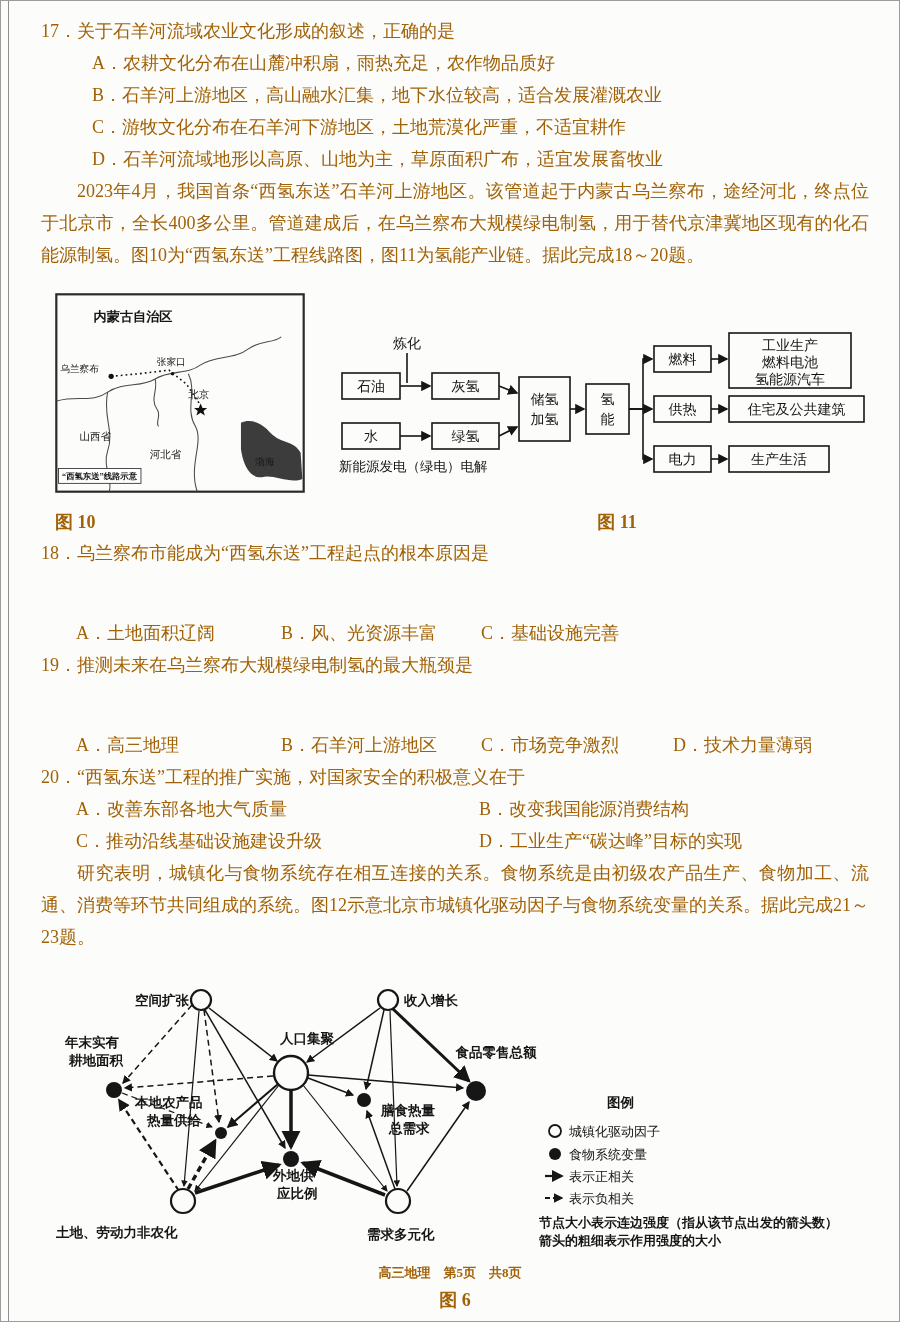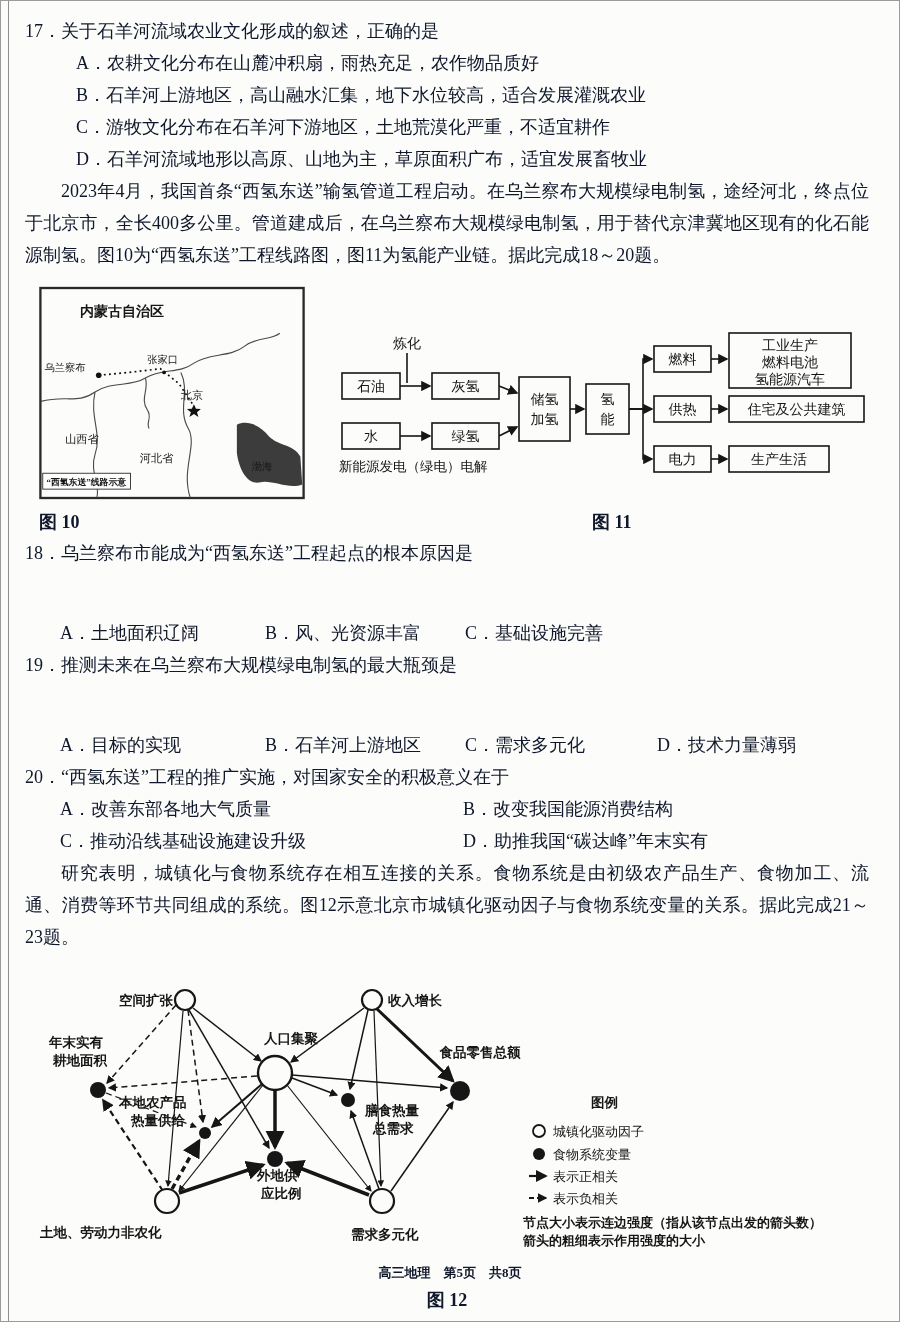--- a/index.html
+++ b/index.html
@@ -1,21 +1,21 @@
 <!DOCTYPE html>
 <html><head>
 <meta charset="utf-8">
 <style>
   * { margin:0; padding:0; box-sizing:border-box; }
   html,body { background:#e8e8e8; }
   body { width:900px; font-family:"Liberation Serif", serif; }
   .page {
     position:relative; width:900px; height:1322px; background:#fcfcfb;
-    color:#0f172a; font-size:18px; line-height:32px;
-    padding:14px 30px 0 24px; overflow:hidden;
+    color:#a16207; font-size:18px; line-height:32px;
+    padding:14px 30px 0 40px; overflow:hidden;
     border:1px solid #9b9b9b;
   }
   .scan-line-left{position:absolute;left:7px;top:0;bottom:0;width:1px;background:#8f8f8f;}
   .stem{ text-align:left; }
   .opts{ padding-left:35px; }
   .opt{ display:block;margin-left:16px; }
   .optrow{ display:grid; grid-template-columns:205px 200px 192px 1fr; padding-left:35px;margin-top:48px; }
   .optrow2{ display:grid; grid-template-columns:403px 1fr; padding-left:35px; }
   .passage{ text-indent:36px; text-align:justify; }
   .figrow{ display:flex; align-items:flex-start; margin-top:8px; margin-left:14px; }
@@ -37,21 +37,21 @@
   <div>
     <div class="stem">17．关于石羊河流域农业文化形成的叙述，正确的是</div>
     <div class="opts">
       <span class="opt">A．农耕文化分布在山麓冲积扇，雨热充足，农作物品质好</span>
       <span class="opt">B．石羊河上游地区，高山融水汇集，地下水位较高，适合发展灌溉农业</span>
       <span class="opt">C．游牧文化分布在石羊河下游地区，土地荒漠化严重，不适宜耕作</span>
       <span class="opt">D．石羊河流域地形以高原、山地为主，草原面积广布，适宜发展畜牧业</span>
     </div>
   </div>
 
-  <p class="passage">2023年4月，我国首条“西氢东送”输氢管道工程启动。在乌兰察布大规模绿电制氢，途经河北，终点位于北京市，全长400多公里。管道建成后，在乌兰察布大规模绿电制氢，用于替代京津冀地区现有的化石能源制氢。图10为“西氢东送”工程线路图，图11为氢能产业链。据此完成18～20题。</p>
+  <p class="passage">2023年4月，我国首条“西氢东送”石羊河上游地区。该管道起于内蒙古乌兰察布，途经河北，终点位于北京市，全长400多公里。管道建成后，在乌兰察布大规模绿电制氢，用于替代京津冀地区现有的化石能源制氢。图10为“西氢东送”工程线路图，图11为氢能产业链。据此完成18～20题。</p>
 
   <div class="figrow">
     <svg width="285" height="228" viewBox="0 0 285 228">
       <rect x="1.5" y="1.5" width="282" height="225" fill="none" stroke="#2a2a2a" stroke-width="2.5"></rect>
       <text x="44" y="32" font-size="15" font-weight="bold">内蒙古自治区</text>
       <g fill="none" stroke="#4a4a4a" stroke-width="1.2">
         <path d="M2,123 C28,116 42,126 60,113 C78,101 98,108 114,98 C132,87 150,94 166,82 C182,71 205,76 220,64 C235,53 248,58 258,50"></path>
         <path d="M60,113 C54,140 68,158 60,180 C54,198 66,212 62,226"></path>
         <path d="M152,92 C162,112 148,132 160,152 C170,170 152,196 162,226"></path>
         <path d="M114,98 C118,110 108,120 116,132 C122,140 114,146 118,152"></path>
@@ -144,36 +144,36 @@
     <div class="optrow">
       <span>A．土地面积辽阔</span>
       <span>B．风、光资源丰富</span>
       <span>C．基础设施完善</span>
     </div>
   </div>
 
   <div>
     <div class="stem">19．推测未来在乌兰察布大规模绿电制氢的最大瓶颈是</div>
     <div class="optrow">
-      <span>A．目标的实现</span>
+      <span>A．高三地理</span>
       <span>B．石羊河上游地区</span>
-      <span>C．需求多元化</span>
+      <span>C．市场竞争激烈</span>
       <span>D．技术力量薄弱</span>
     </div>
   </div>
 
   <div>
     <div class="stem">20．“西氢东送”工程的推广实施，对国家安全的积极意义在于</div>
     <div class="optrow2">
       <span>A．改善东部各地大气质量</span>
       <span>B．改变我国能源消费结构</span>
     </div>
     <div class="optrow2">
       <span>C．推动沿线基础设施建设升级</span>
-      <span>D．助推我国“碳达峰”年末实有</span>
+      <span>D．工业生产“碳达峰”目标的实现</span>
     </div>
   </div>
 
   <p class="passage">研究表明，城镇化与食物系统存在相互连接的关系。食物系统是由初级农产品生产、食物加工、流通、消费等环节共同组成的系统。图12示意北京市城镇化驱动因子与食物系统变量的关系。据此完成21～23题。</p>
 
   <div class="fig12wrap">
     <svg width="845" height="298" viewBox="0 0 845 298">
       <defs>
         <marker id="arrB" viewBox="0 0 10 10" refX="8.5" refY="5" markerWidth="5.5" markerHeight="5.5" orient="auto-start-reverse">
           <path d="M0,0 L10,5 L0,10 z" fill="#161616"></path>
@@ -248,16 +248,16 @@
         <line x1="494" y1="203" x2="511" y2="203" stroke="#161616" stroke-width="2.2" marker-end="url(#arrB)"></line>
         <text x="518" y="208" font-size="13">表示正相关</text>
         <line x1="494" y1="225" x2="511" y2="225" stroke="#161616" stroke-width="1.8" stroke-dasharray="5 3" marker-end="url(#arrB)"></line>
         <text x="518" y="230" font-size="13">表示负相关</text>
         <text x="488" y="254" font-size="13" font-weight="bold">节点大小表示连边强度（指从该节点出发的箭头数）</text>
         <text x="488" y="272" font-size="13" font-weight="bold">箭头的粗细表示作用强度的大小</text>
       </g>
     </svg>
   </div>
 
-  <div class="cap12">图 12</div>
+  <div class="cap12">图 6</div>
 
   <div class="footer">高三地理　第5页　共8页</div>
 </div>
 
 </body></html>

